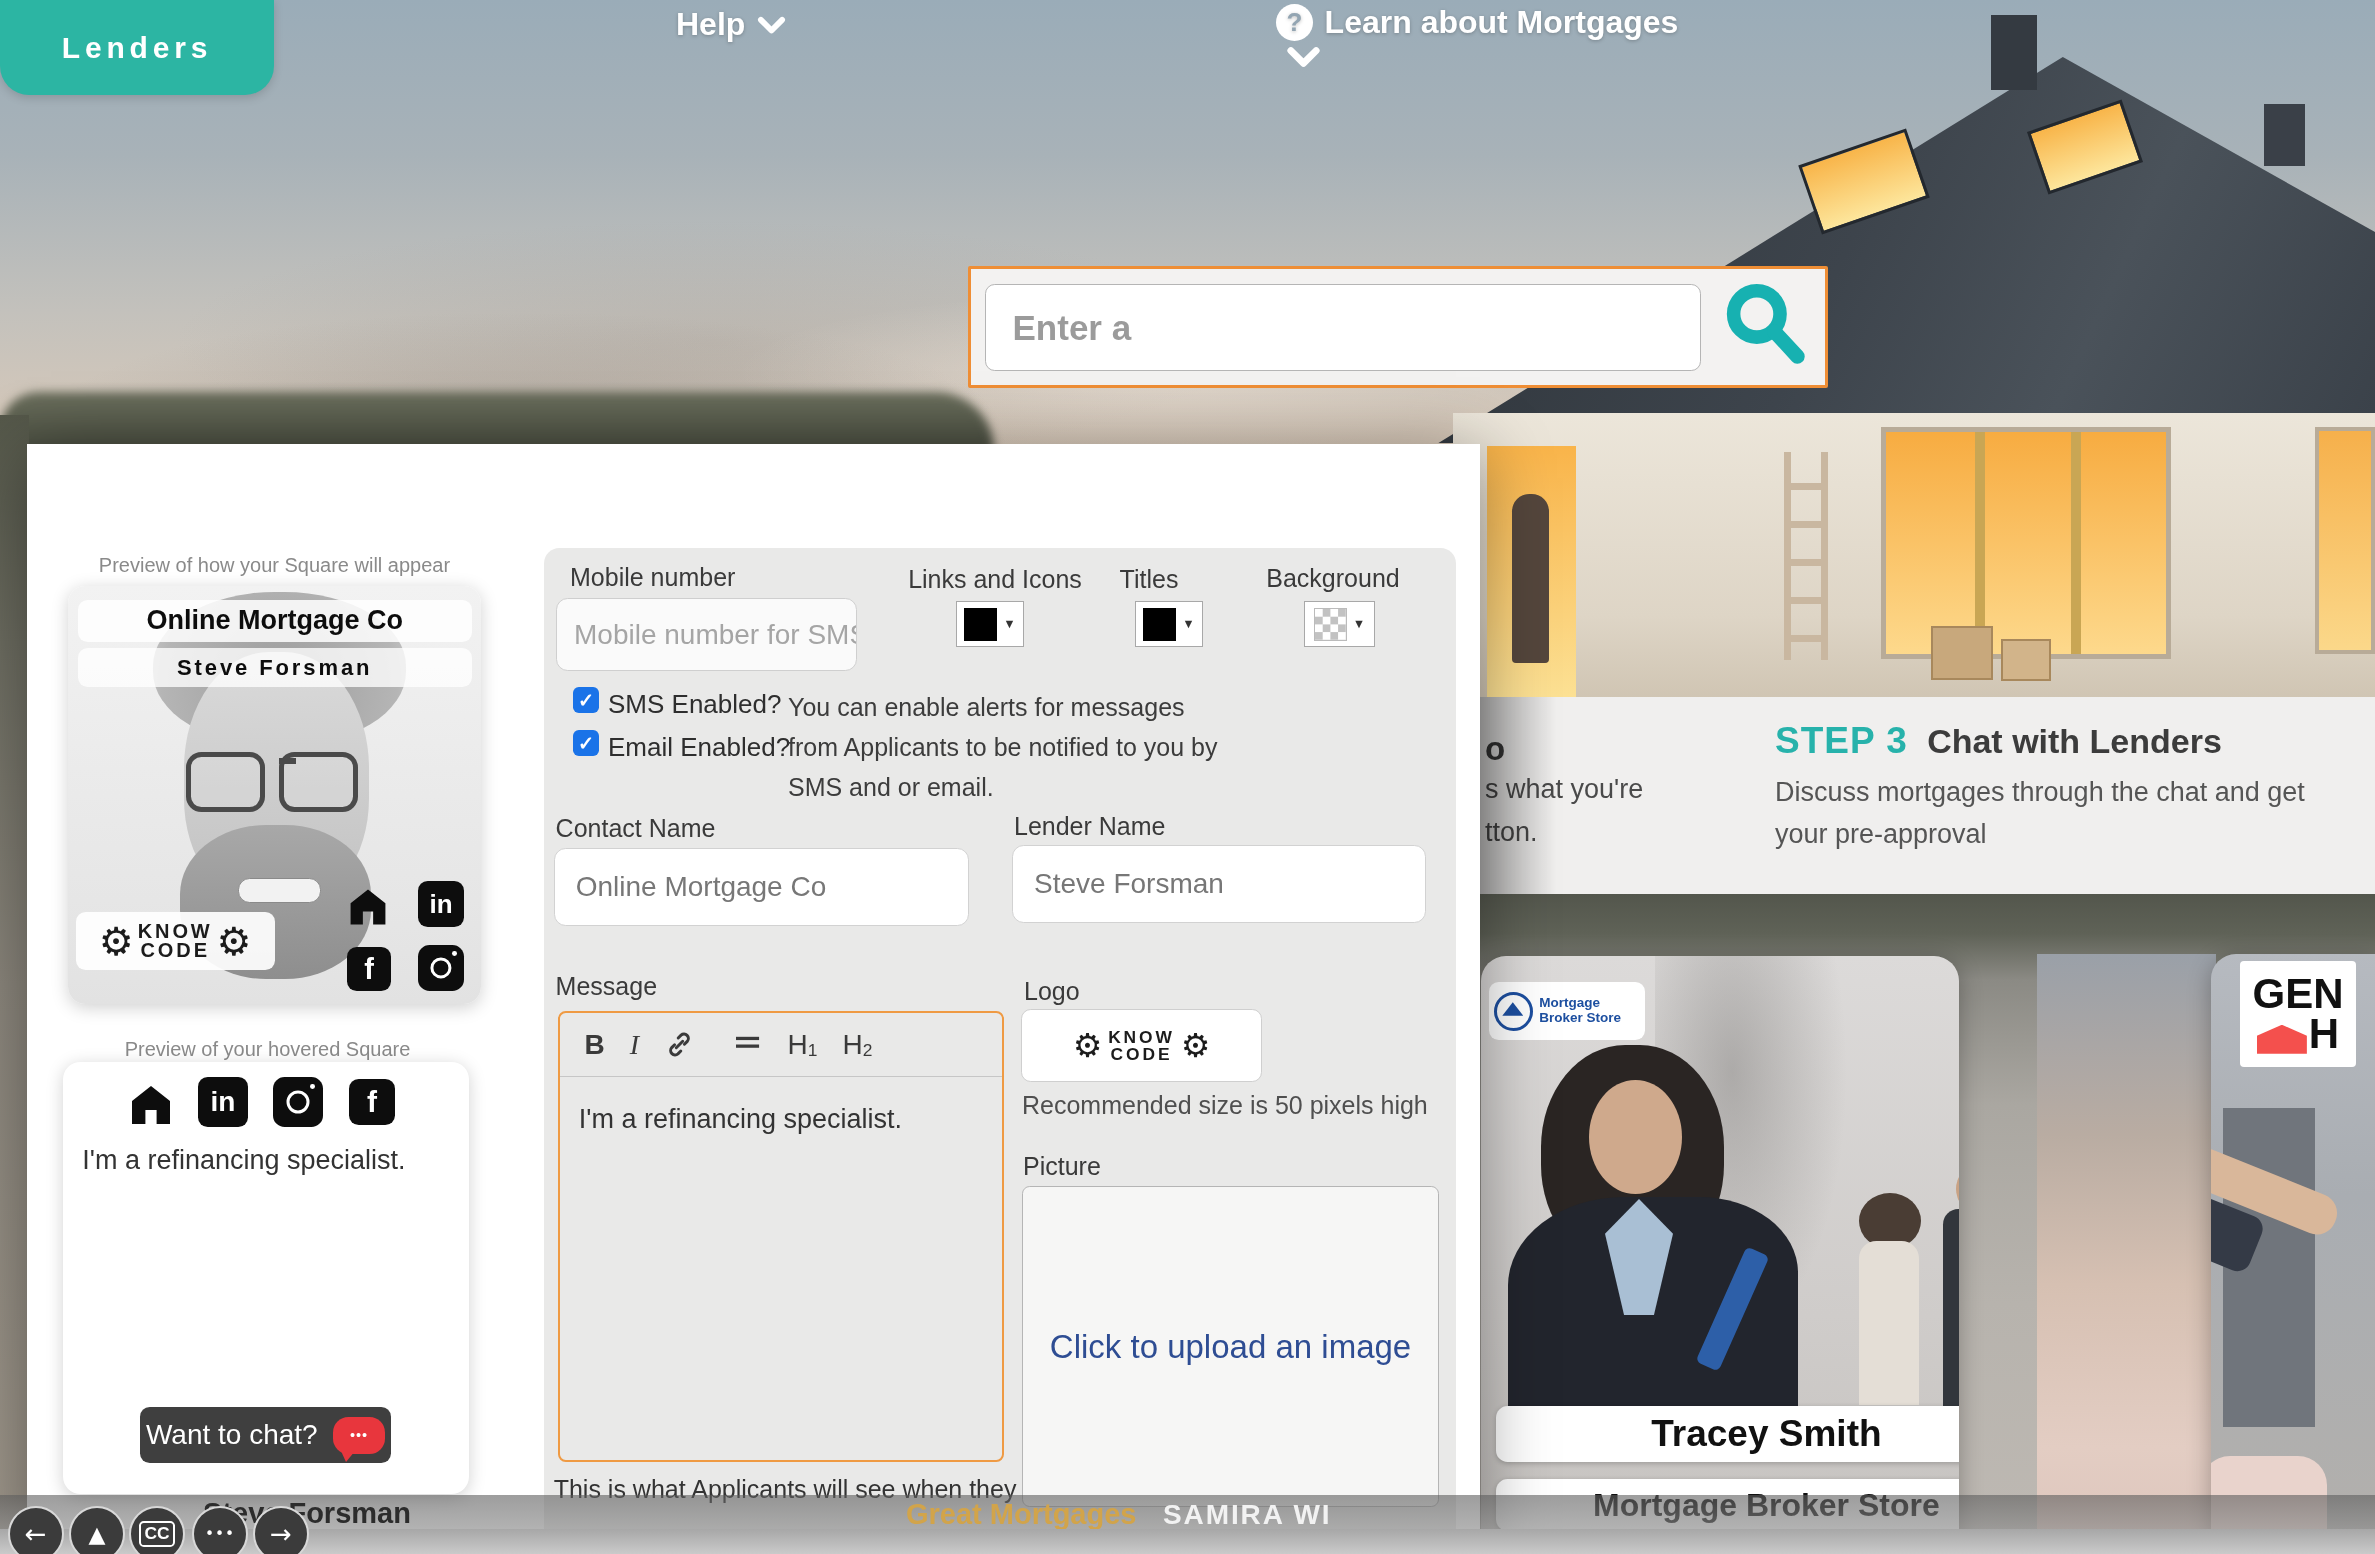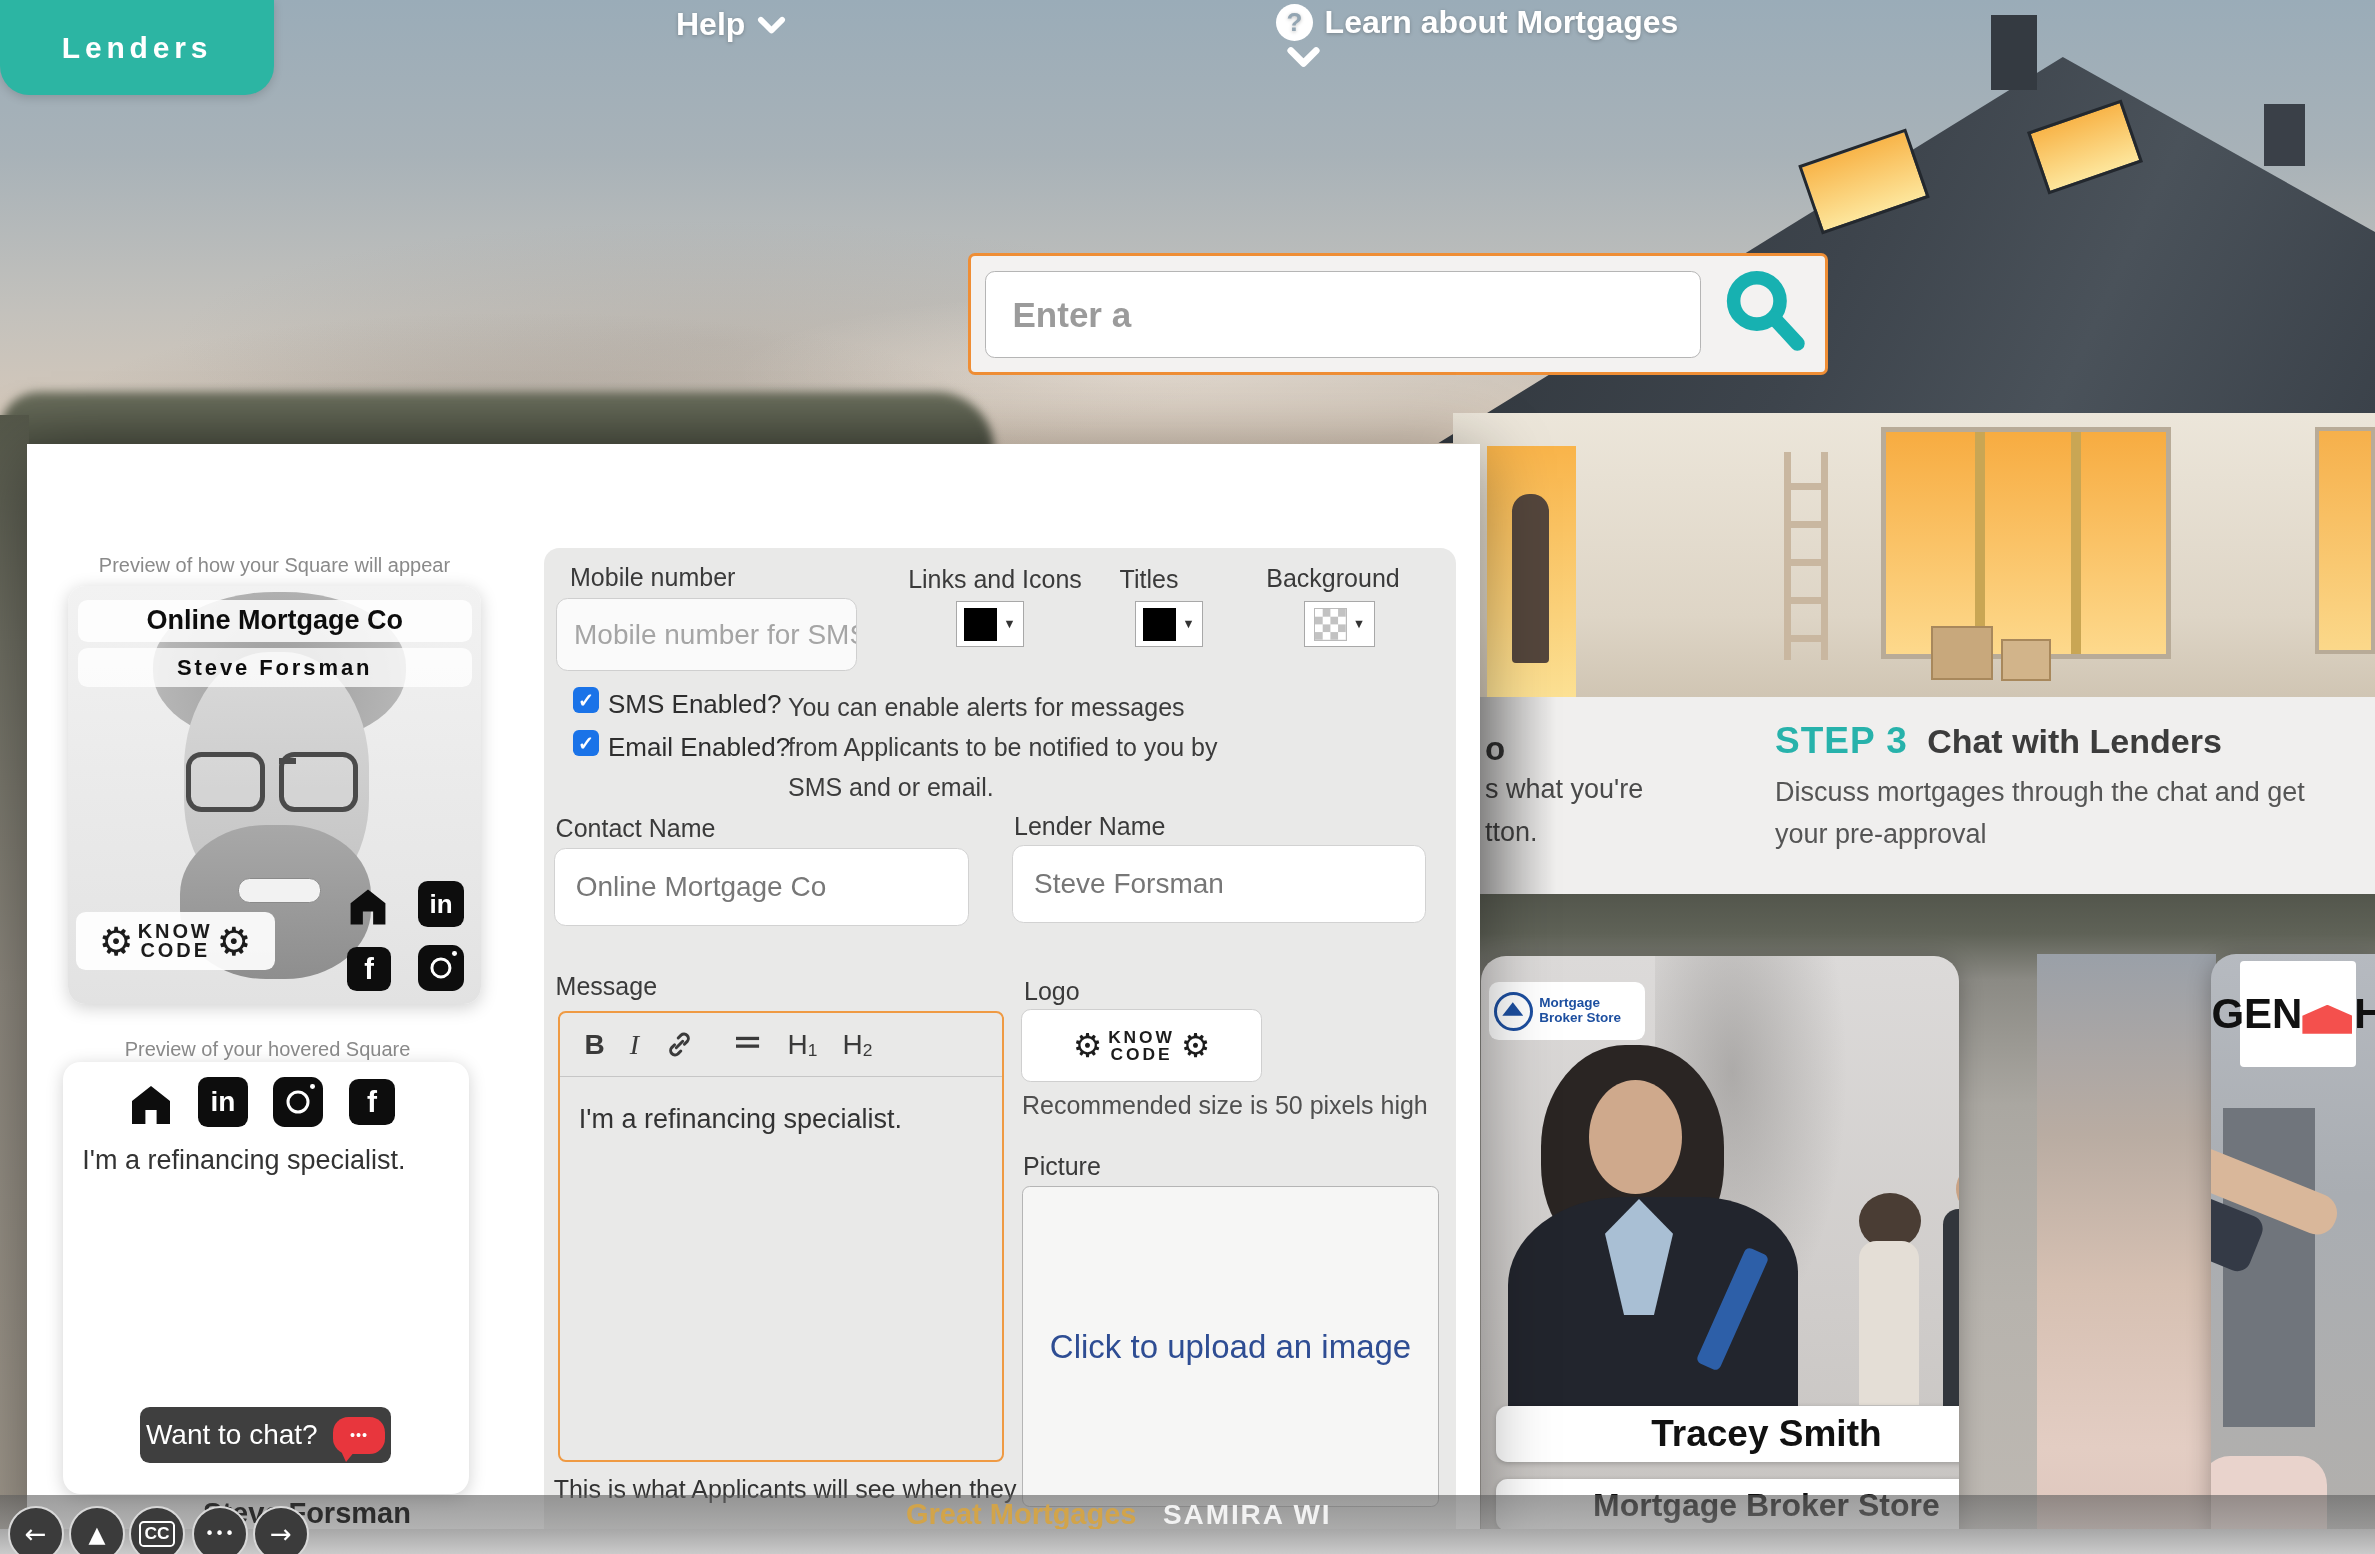--- a/index.html
+++ b/index.html
@@ -52,22 +52,22 @@
     box-shadow:0 2.9px 9.7px rgba(0,0,0,0.15); }
   .help { left:676px; top:5.8px; z-index:3; display:flex; align-items:center; gap:11.6px;
     color:#fff; font-size:32px; font-weight:bold; text-shadow:0 1px 3.9px rgba(0,0,0,0.25); cursor:pointer; }
   .learn { left:1276px; top:3.9px; z-index:3; display:flex; align-items:center; gap:11.6px;
     color:#fff; font-size:32px; font-weight:bold; text-shadow:0 1px 3.9px rgba(0,0,0,0.25); cursor:pointer; }
   .qcircle { width:37px; height:37px; border-radius:50%; background:#fff; color:#93a5b2;
     display:flex; align-items:center; justify-content:center; font-size:26px; font-weight:bold; }
   .learn-chevron { left:1286px; top:46px; z-index:3; cursor:pointer; }
 
   
-  .search { left:968px; top:253px; width:860px; height:122px; z-index:3; background:#f3f2f1;
-    border:3.9px solid #ef8e35; border-radius:7px;text-decoration:underline; }
+  .search { left:968px; top:266px; width:860px; height:122px; z-index:3; background:#f3f2f1;
+    border:3.9px solid #ef8e35; border-radius:2px;text-decoration:underline; }
   .search input { position:absolute; left:13.5px; top:15.4px; width:716px; height:87px;
     border:1.9px solid #b5b5b5; border-radius:9.7px; background:#fff; padding-left:27px;
     font-family:"Liberation Sans",sans-serif; font-size:35px; font-weight:bold; color:#6a6a6a; outline:none; }
   .search input::placeholder { color:#9b9b9b; opacity:1; }
   .search-iconbtn { position:absolute; left:742px; top:11.6px; width:106px; height:93px;
     display:flex; align-items:center; justify-content:center; cursor:pointer; }
 
   
   .stepband { left:966px; top:697px; width:1410px; height:197px; background:#f0efee; z-index:1; }
   .band-shadow { left:1480px; top:697px; width:77px; height:197px; z-index:2;
@@ -120,21 +120,21 @@
     box-shadow:0 5.8px 23px rgba(0,0,0,0.3); }
   .g-door { position:absolute; left:11.6px; top:154px; width:92px; height:319px; background:#70757c; }
   .g-arm { position:absolute; left:-29px; top:217px; width:159px; height:41px; background:#d9b79a;
     border-radius:19.3px; transform:rotate(22deg); }
   .g-sleeve { position:absolute; left:-39px; top:249px; width:87px; height:58px; background:#343a46;
     border-radius:13.5px; transform:rotate(22deg); }
   .g-hair { position:absolute; left:37px; top:394px; width:174px; height:212px; border-radius:50%;
     background:radial-gradient(circle at 40% 40%, #d3a96e, #b5араa 90%, #a8814c); }
   .g-shoulder { position:absolute; left:-9.7px; top:502px; width:126px; height:98px; background:#e9d3cc; border-radius:29px 29px 0 0; }
   .genh-chip { position:absolute; left:29px; top:6.8px; width:116px; height:106px; background:#fff; border-radius:4px;
-    display:flex; flex-direction:row; align-items:center; justify-content:center; line-height:0.95; }
+    display:flex; flex-direction:column; align-items:center; justify-content:center; line-height:0.95; }
   .genh-gen { font-size:42px; font-weight:900; color:#111; letter-spacing:0; }
   .genh-row { display:flex; align-items:flex-end; gap:1.9px; }
   .genh-house { width:50px; height:29px; background:#f4504d; clip-path:polygon(0 100%,0 38%,50% 0,100% 38%,100% 100%); }
   .genh-h { font-size:42px; font-weight:900; color:#111; }
 
   
   .modal { left:27px; top:444px; width:1453px; height:1110px; background:#fff; z-index:5;
     box-shadow:0 9.7px 68px rgba(0,0,0,0.4); }
   .modal-title { position:absolute; left:34px; top:21px; font-size:44px; font-weight:bold; color:#1b2a66; }
   .caption { position:absolute; font-size:20px; color:#8a8a8a; text-align:center; }

